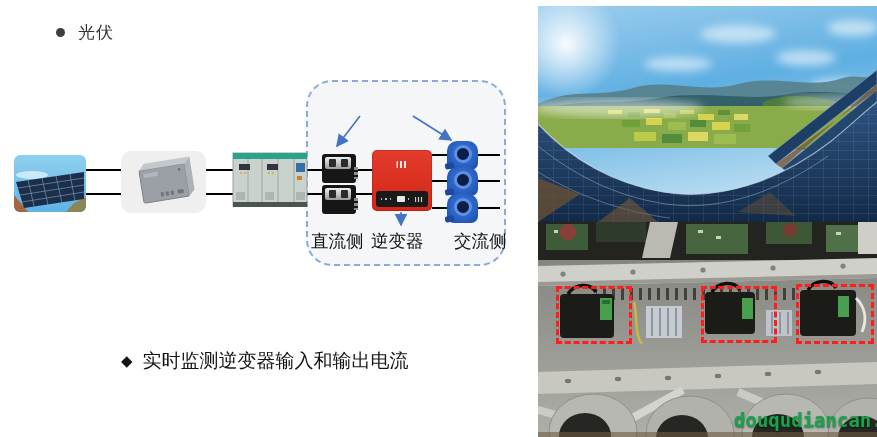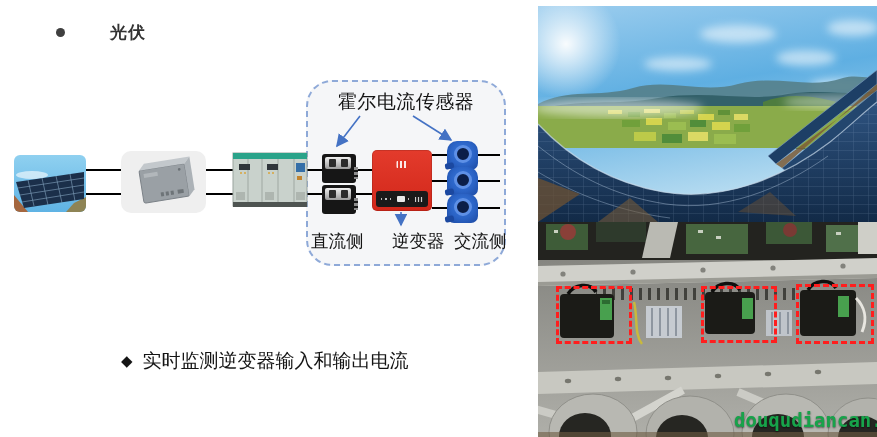--- a/index.html
+++ b/index.html
@@ -3,21 +3,21 @@
 <meta charset="utf-8">
 <style>
   * { margin:0; padding:0; box-sizing:border-box; }
   body { background:#fff; }
   .canvas { position:relative; width:877px; height:437px; background:#fff; overflow:hidden;
             font-family:"Liberation Sans", sans-serif; }
 
   
   .title-row { position:absolute; left:56px; top:21px; display:flex; align-items:center; gap:13px; z-index:4; }
   .title-dot { width:9px; height:9px; border-radius:50%; background:#3F3F3F; }
-  .title-text { font-size:17px; font-weight:bold; color:#333; letter-spacing:1px;margin-left:32px; }
+  .title-text { font-size:17px; font-weight:normal; color:#333; letter-spacing:1px; }
 
   
   .hall-box { position:absolute; left:306px; top:80px; width:200px; height:186px;
               border:2px dashed #8EA9D8; border-radius:26px; background:#F5F6F8; z-index:1; }
   .diagram-lines { position:absolute; left:0; top:0; z-index:2; pointer-events:none; }
   .hall-label { position:absolute; left:306px; top:89px; width:200px; text-align:center;
                 font-size:19px; color:#141414; z-index:3; letter-spacing:0.5px; }
 
   .pv-photo { position:absolute; left:14px; top:155px; width:72px; height:57px;
               border-radius:6px; overflow:hidden; z-index:3; }
@@ -51,21 +51,21 @@
   .ct { position:absolute; left:447px; width:31px; height:29px; z-index:3;
         background:radial-gradient(circle at 50% 42%,#3B7BE0 0%,#2A62C4 55%,#1B48A0 100%);
         border-radius:10px 10px 7px 7px; }
   .ct::before { content:''; position:absolute; left:50%; top:46%; transform:translate(-50%,-50%);
                 width:12px; height:12px; border-radius:50%; background:#0B1E48; border:3px solid #5E90E6; }
   .ct::after { content:''; position:absolute; left:-2px; bottom:1px; width:9px; height:6px;
                background:#1B48A0; border-radius:2px; transform:rotate(-10deg); }
   .ct1 { top:141px; } .ct2 { top:167px; } .ct3 { top:194px; }
 
   .lbl { position:absolute; top:229px; font-size:17.5px; color:#141414; z-index:3; }
-  .lbl-dc { left:311px;font-family:Liberation Serif, serif; } .lbl-inv { left:392px;font-family:Liberation Serif, serif; } .lbl-ac { left:454px; }
+  .lbl-dc { left:311px;font-family:Liberation Serif, serif; } .lbl-inv { left:371px;font-family:Liberation Serif, serif; } .lbl-ac { left:454px; }
 
   
   .feature { position:absolute; left:121px; top:348px; display:flex; align-items:center; gap:10px;
              font-size:19px; color:#141414; z-index:4; }
   .feature .diamond { font-size:15px; color:#141414; }
 
   
   .photo-top { position:absolute; left:538px; top:6px; width:339px; height:216px; overflow:hidden; z-index:1; }
   .photo-bottom { position:absolute; left:538px; top:222px; width:339px; height:215px; overflow:hidden; z-index:1; }
   .photo-top svg, .photo-bottom svg { display:block; }
@@ -108,21 +108,20 @@
       <line x1="432" y1="181" x2="500" y2="181"></line>
       <line x1="432" y1="208" x2="500" y2="208"></line>
     </g>
     <g stroke="#4472C4" stroke-width="1.6" fill="none">
       <line x1="360" y1="116" x2="337" y2="146" marker-end="url(#arrow)"></line>
       <line x1="413" y1="116" x2="451" y2="140" marker-end="url(#arrow)"></line>
       <line x1="401" y1="212" x2="401" y2="225" marker-end="url(#arrow)"></line>
     </g>
   </svg>
 
-  <div class="hall-label">霍尔电流传感器</div>
 
   <div class="pv-photo">
     <svg width="72" height="57" viewBox="0 0 72 57">
       <defs>
         <linearGradient id="pvsky" x1="0" y1="0" x2="0" y2="1">
           <stop offset="0" stop-color="#8FD0F0"></stop>
             <stop offset="1" stop-color="#5FB3E4"></stop>
         </linearGradient>
       </defs>
       <rect width="72" height="57" fill="url(#pvsky)"></rect>

